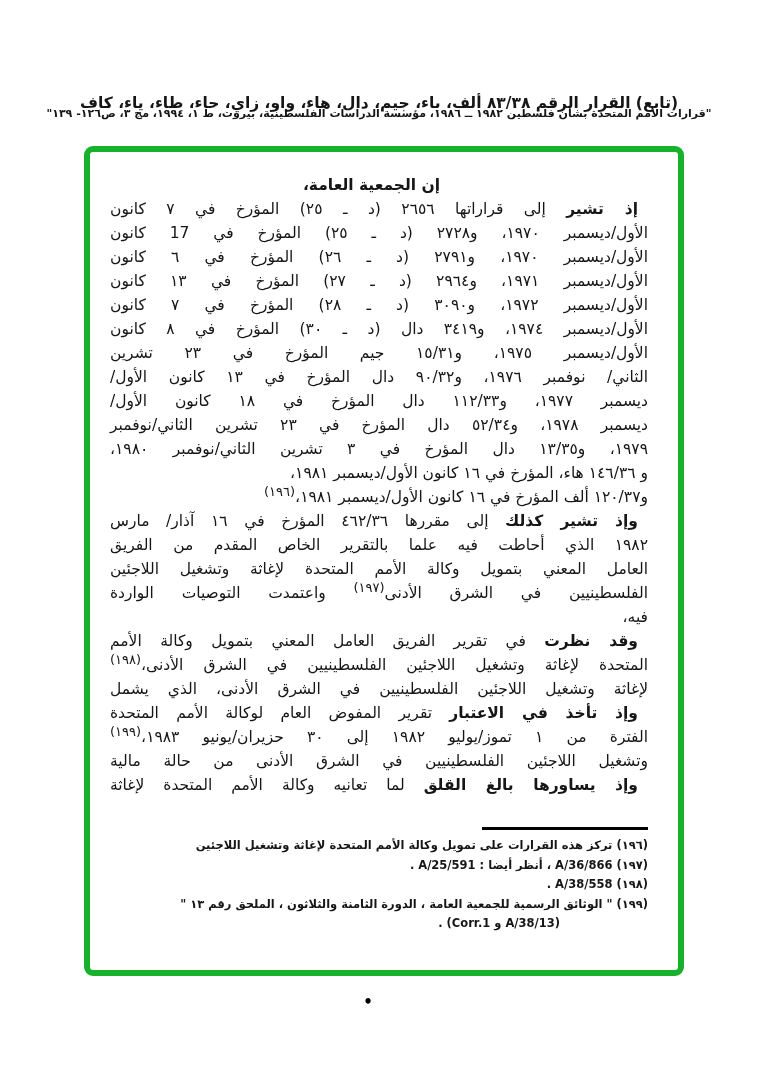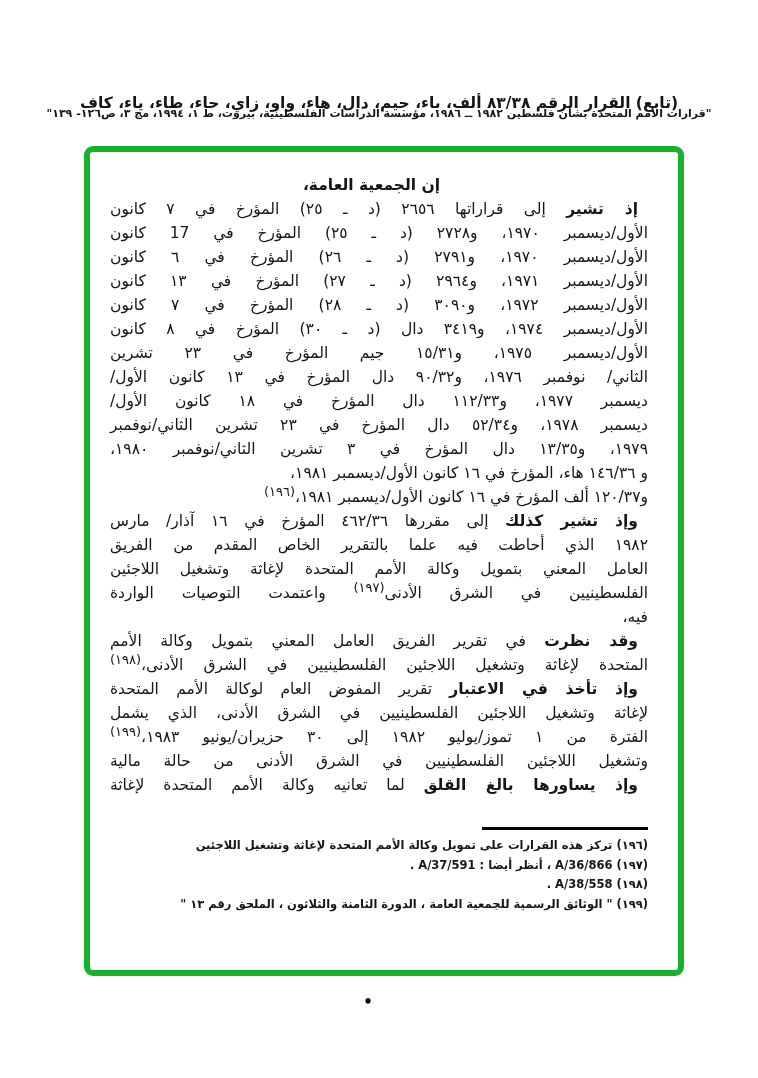--- a/index.html
+++ b/index.html
@@ -76,40 +76,41 @@
       <div class="bline"><span>١٩٧٩، و١٣/٣٥ دال المؤرخ في ٣ تشرين الثاني/نوفمبر ١٩٨٠،</span></div>
       <div class="bline last"><span>و ١٤٦/٣٦ هاء، المؤرخ في ١٦ كانون الأول/ديسمبر ١٩٨١،</span></div>
       <div class="bline last"><span>و١٢٠/٣٧ ألف المؤرخ في ١٦ كانون الأول/ديسمبر ١٩٨١،</span><sup class="fnref">(١٩٦)</sup></div>
       <div class="bline ind"><b>وإذ تشير كذلك</b><span> إلى مقررها ٤٦٢/٣٦ المؤرخ في ١٦ آذار/ مارس</span></div>
       <div class="bline"><span>١٩٨٢ الذي أحاطت فيه علما بالتقرير الخاص المقدم من الفريق</span></div>
       <div class="bline"><span>العامل المعني بتمويل وكالة الأمم المتحدة لإغاثة وتشغيل اللاجئين</span></div>
       <div class="bline"><span>الفلسطينيين في الشرق الأدنى</span><sup class="fnref">(١٩٧)</sup><span> واعتمدت التوصيات الواردة</span></div>
       <div class="bline last"><span>فيه،</span></div>
       <div class="bline ind"><b>وقد نظرت</b><span> في تقرير الفريق العامل المعني بتمويل وكالة الأمم</span></div>
       <div class="bline"><span>المتحدة لإغاثة وتشغيل اللاجئين الفلسطينيين في الشرق الأدنى،</span><sup class="fnref">(١٩٨)</sup></div>
+      <div class="bline"><span>لإغاثة وتشغيل اللاجئين الفلسطينيين في الشرق الأدنى، الذي يشمل</span></div>
       <div class="bline ind"><b>وإذ تأخذ في الاعتبار</b><span> تقرير المفوض العام لوكالة الأمم المتحدة</span></div>
-      <div class="bline"><span>لإغاثة وتشغيل اللاجئين الفلسطينيين في الشرق الأدنى، الذي يشمل</span></div>
       <div class="bline"><span>الفترة من ١ تموز/يوليو ١٩٨٢ إلى ٣٠ حزيران/يونيو ١٩٨٣،</span><sup class="fnref">(١٩٩)</sup></div>
       <div class="bline"><span>وتشغيل اللاجئين الفلسطينيين في الشرق الأدنى من حالة مالية</span></div>
       <div class="bline ind"><b>وإذ يساورها بالغ القلق</b><span> لما تعانيه وكالة الأمم المتحدة لإغاثة</span></div>
     </div>
 
   <div class="fnsep"></div>
 
   <div class="footnotes">
 
   <div class="footnote">
         <div class="fn-line">(١٩٦) تركز هذه القرارات على تمويل وكالة الأمم المتحدة لإغاثة وتشغيل اللاجئين</div>
       </div>
       <div class="footnote">
-        <div class="fn-line">(١٩٧) A/36/866 ، أنظر أيضا : A/37/591 .</div>
+        <div class="fn-line">(١٩٧) A/36/866 ، أنظر أيضا : A/25/591 .</div>
       </div>
       <div class="footnote">
         <div class="fn-line">(١٩٨) A/38/558 .</div>
       </div>
       <div class="footnote">
         <div class="fn-line">(١٩٩) " الوثائق الرسمية للجمعية العامة ، الدورة الثامنة والثلاثون ، الملحق رقم ١٣ "</div>
+        <div class="fn-line cont">(A/38/13 و Corr.1) .</div>
       </div>
     </div>
 
   <div class="pagemark">•</div>
 
 </div>
 
 </body></html>

